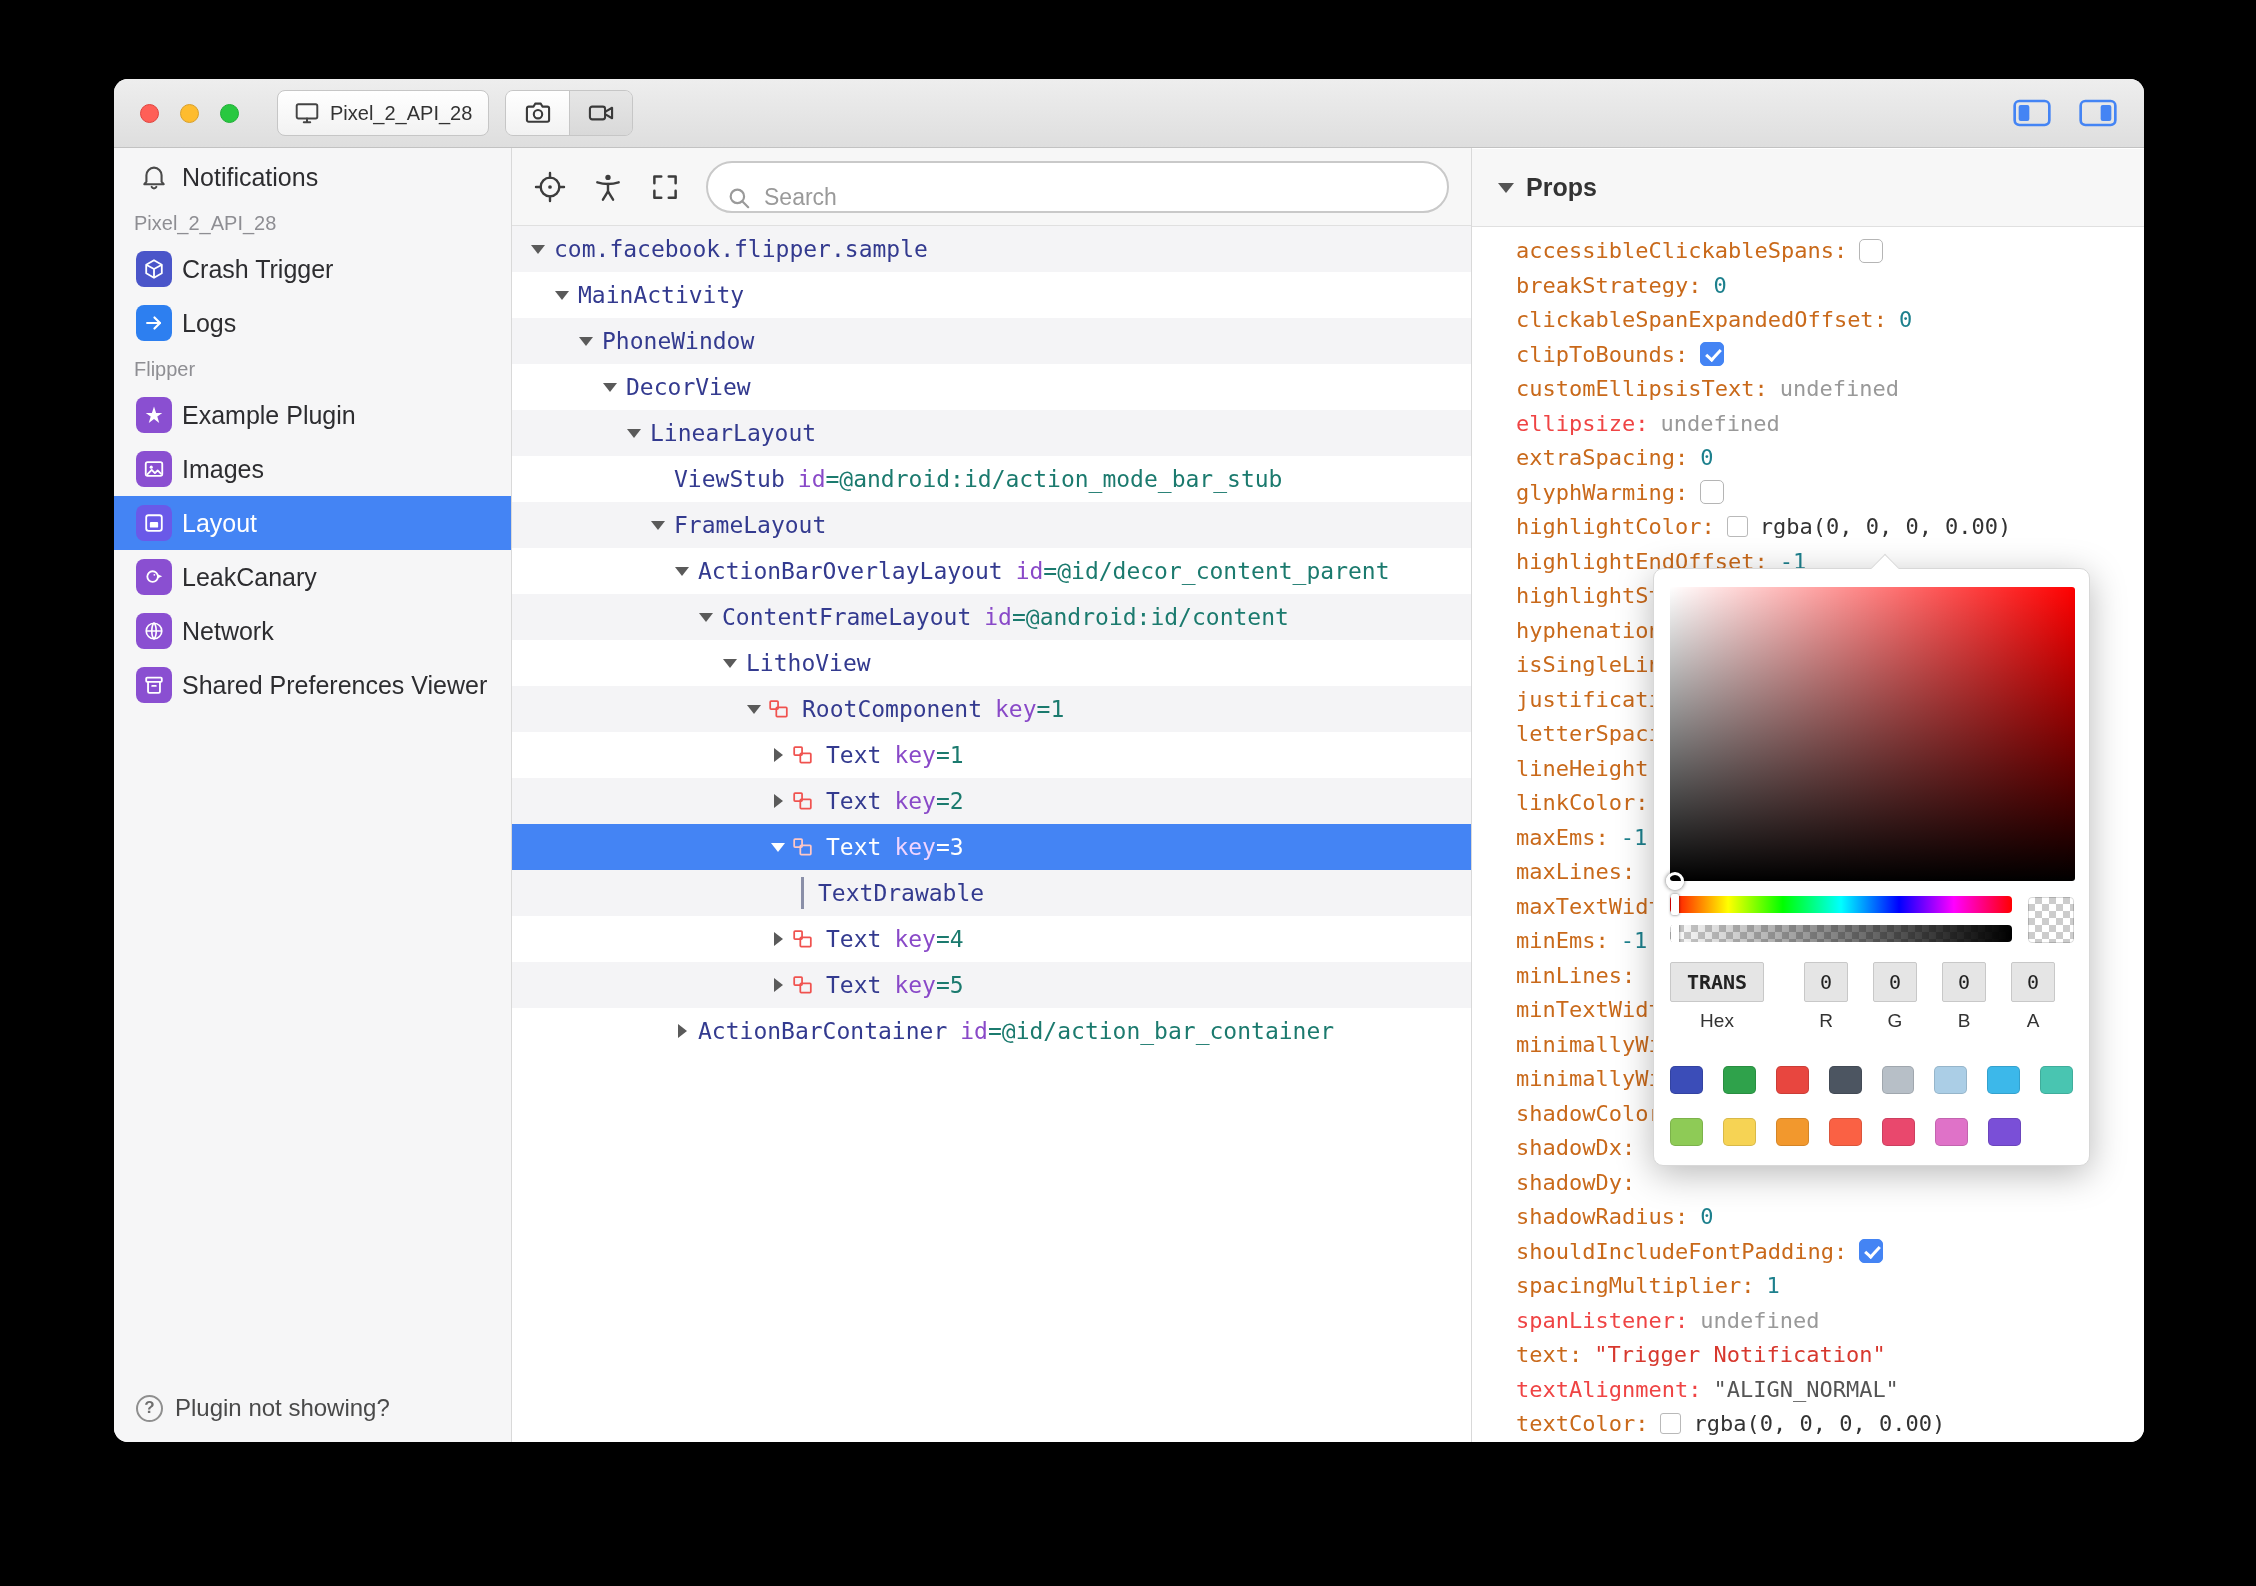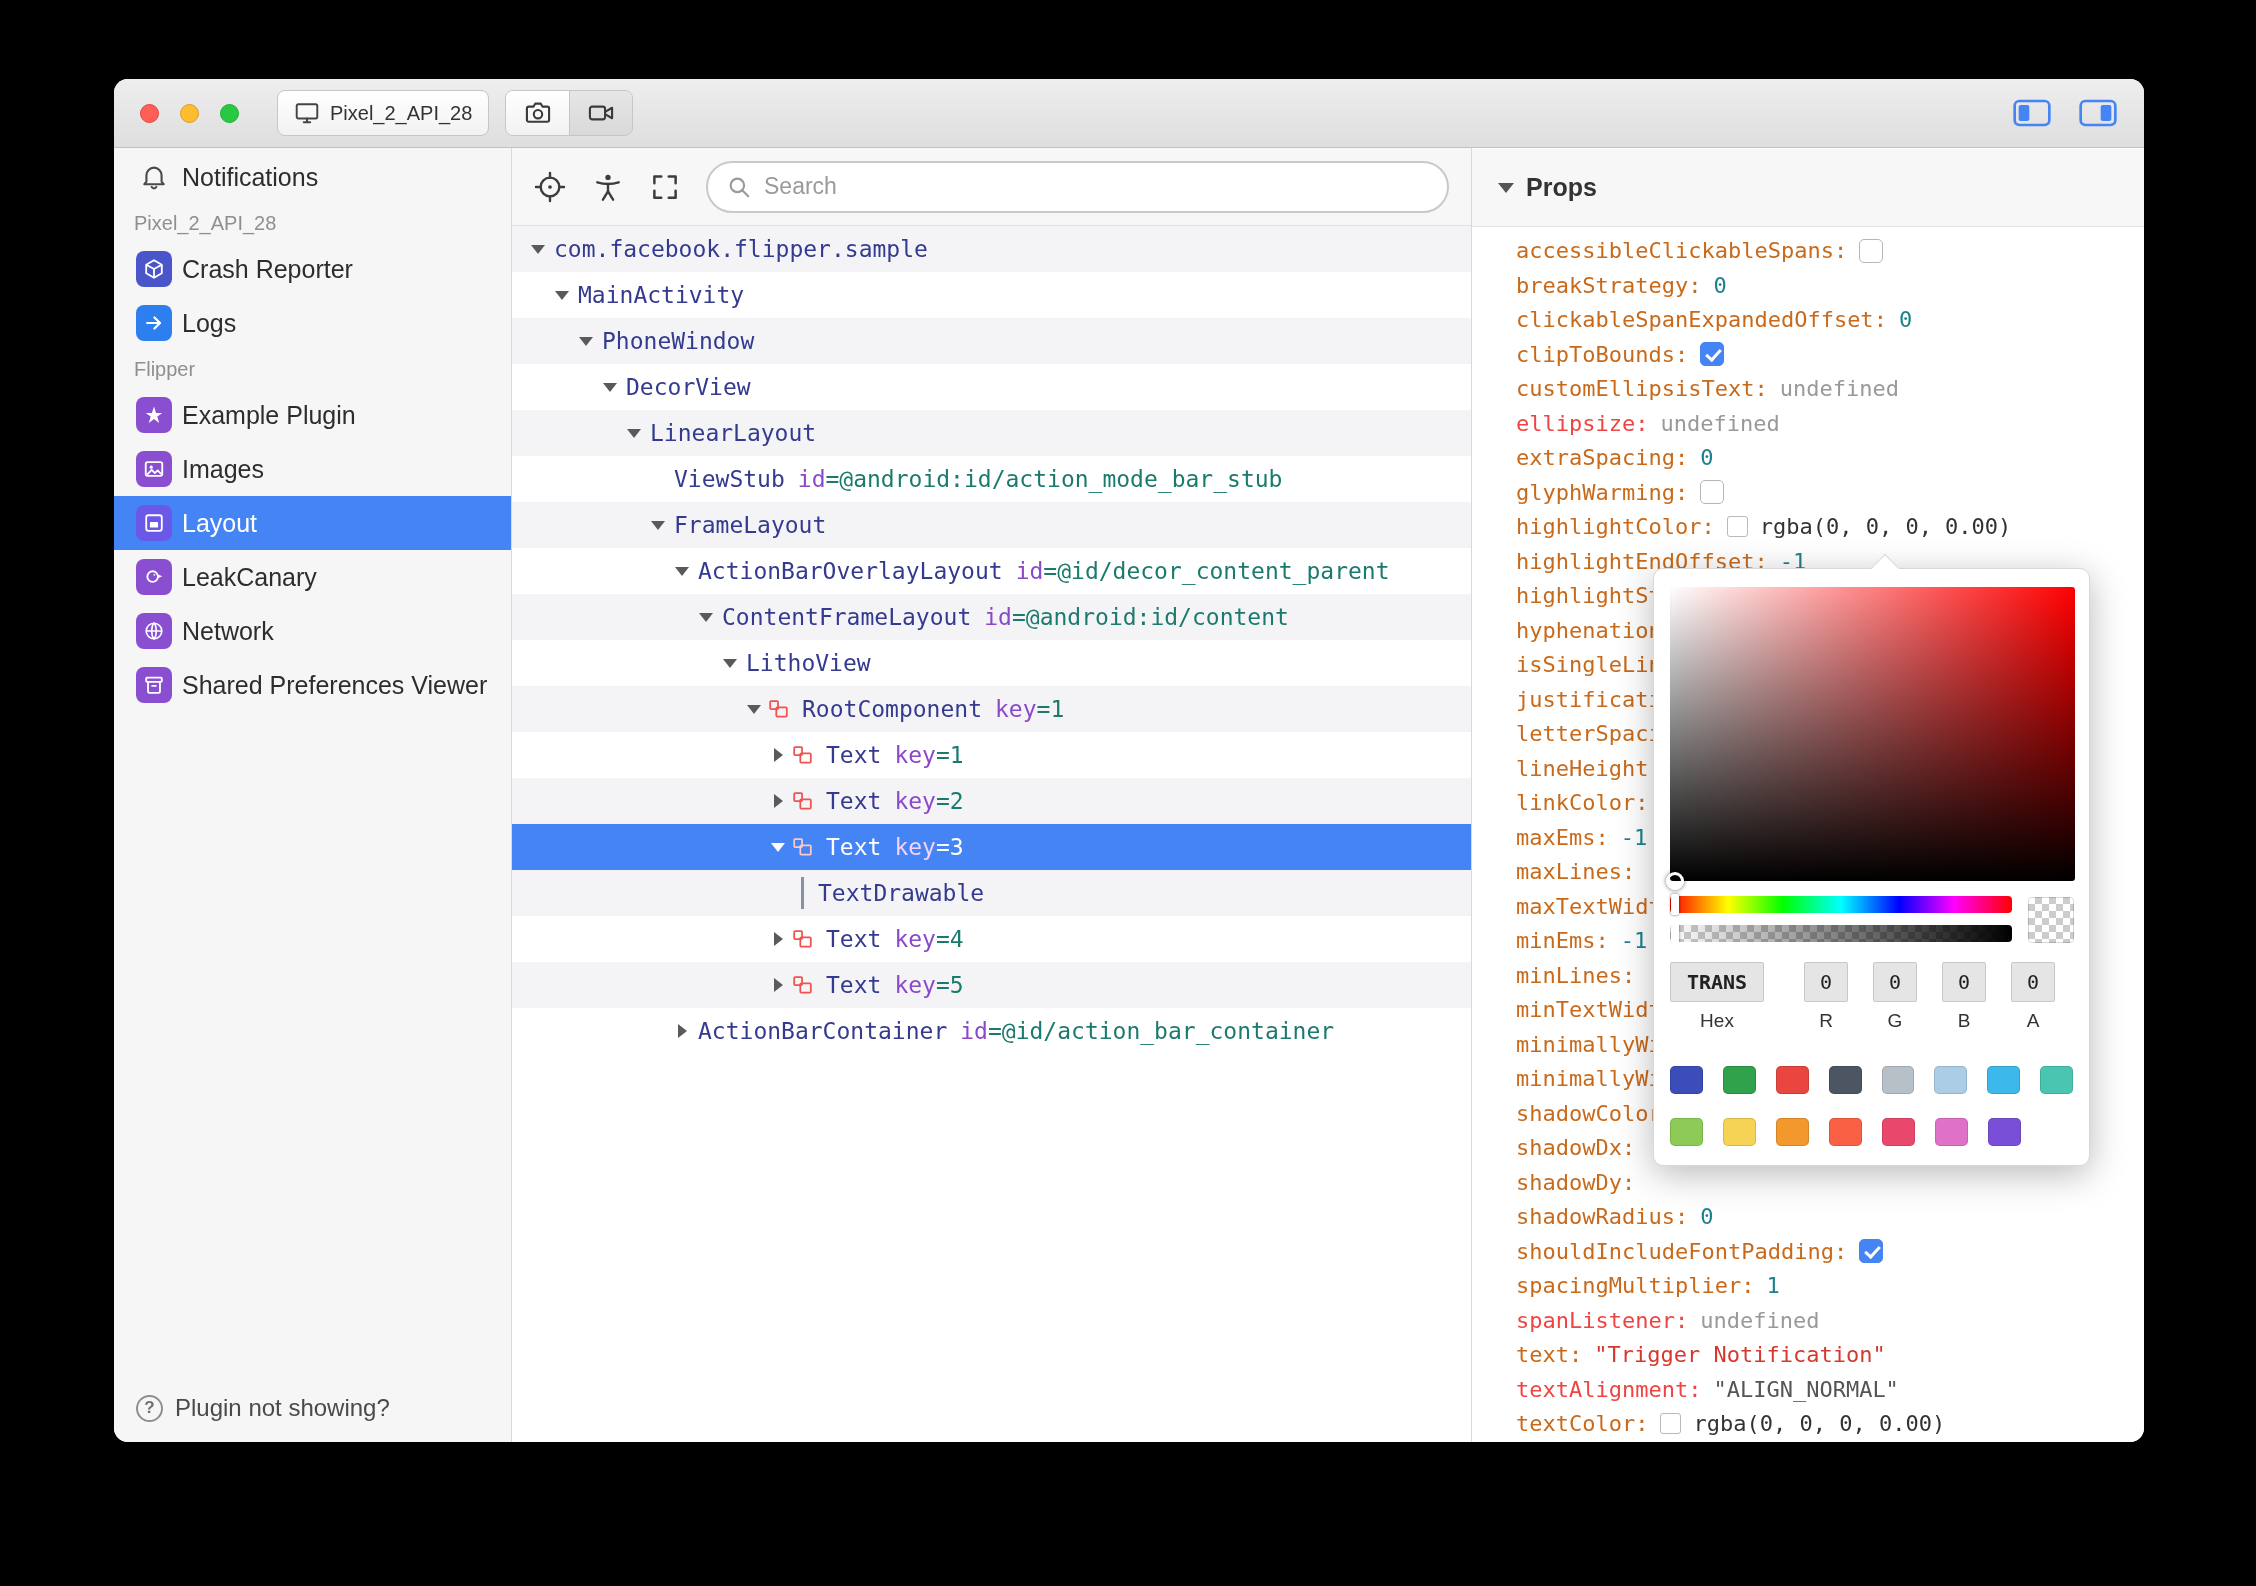--- a/index.html
+++ b/index.html
@@ -52,21 +52,21 @@
              color: #6f6f6f; font-size: 17px; font-weight: bold; display: flex;
              align-items: center; justify-content: center; }
 
   
   .tree-pane { flex: 1; min-width: 0; background: #fff; border-right: 1px solid #d9d9d9;
                display: flex; flex-direction: column; }
   .tree-toolbar { flex: 0 0 78px; background: #f7f7f7; border-bottom: 1px solid #e0e0e0;
                   display: flex; align-items: center; padding: 0 22px; gap: 26px; }
   .tool-btn { background: none; border: none; display: flex; cursor: default; }
   .search-box { flex: 1; height: 52px; background: #fff; border: 2px solid #c9c9c9;
-                border-radius: 27px; display: flex; align-items: center; gap: 12px; padding: 0 18px; }
+                border-radius: 27px; display: flex; align-items: flex-end; gap: 12px; padding: 0 18px; }
   .search-box input { flex: 1; border: none; outline: none; font-size: 23px; color: #444;
                       font-family: "Liberation Sans", sans-serif; background: transparent; }
   .search-box input::placeholder { color: #9a9a9a; }
 
   .tree-rows { flex: 1; overflow: hidden; font-family: "DejaVu Sans Mono", monospace; font-size: 23px; }
   .tree-row { height: 46px; display: flex; align-items: center; white-space: nowrap; }
   .tree-row.shade { background: #f4f4f6; }
   .tree-row.selected { background: var(--accent,#4484f4); }
   .arrow-slot { width: 24px; flex: 0 0 auto; display: flex; align-items: center; justify-content: center; }
   .tri { width: 0; height: 0; display: inline-block; }
@@ -219,21 +219,21 @@
             <span class="side-label">Notifications</span>
           </div>
           <div class="side-header">Pixel_2_API_28</div>
           <div class="side-item">
             <span class="plugin-icon" style="background:#4a55c9">
               <svg viewBox="0 0 24 24" width="22" height="22" fill="none" stroke="#fff" stroke-width="2" stroke-linejoin="round">
                 <path d="M12 2.5l8.5 4.8v9.4L12 21.5l-8.5-4.8V7.3z"></path>
                 <path d="M3.5 7.3L12 12l8.5-4.7M12 12v9.5"></path>
               </svg>
             </span>
-            <span class="side-label">Crash Reporter</span>
+            <span class="side-label">Crash Trigger</span>
           </div>
           <div class="side-item">
             <span class="plugin-icon" style="background:#2d7ff0">
               <svg viewBox="0 0 24 24" width="22" height="22" fill="none" stroke="#fff" stroke-width="2.4" stroke-linecap="round" stroke-linejoin="round">
                 <path d="M4.5 12h14"></path>
                 <path d="M12.5 6l6 6-6 6"></path>
               </svg>
             </span>
             <span class="side-label">Logs</span>
           </div>

